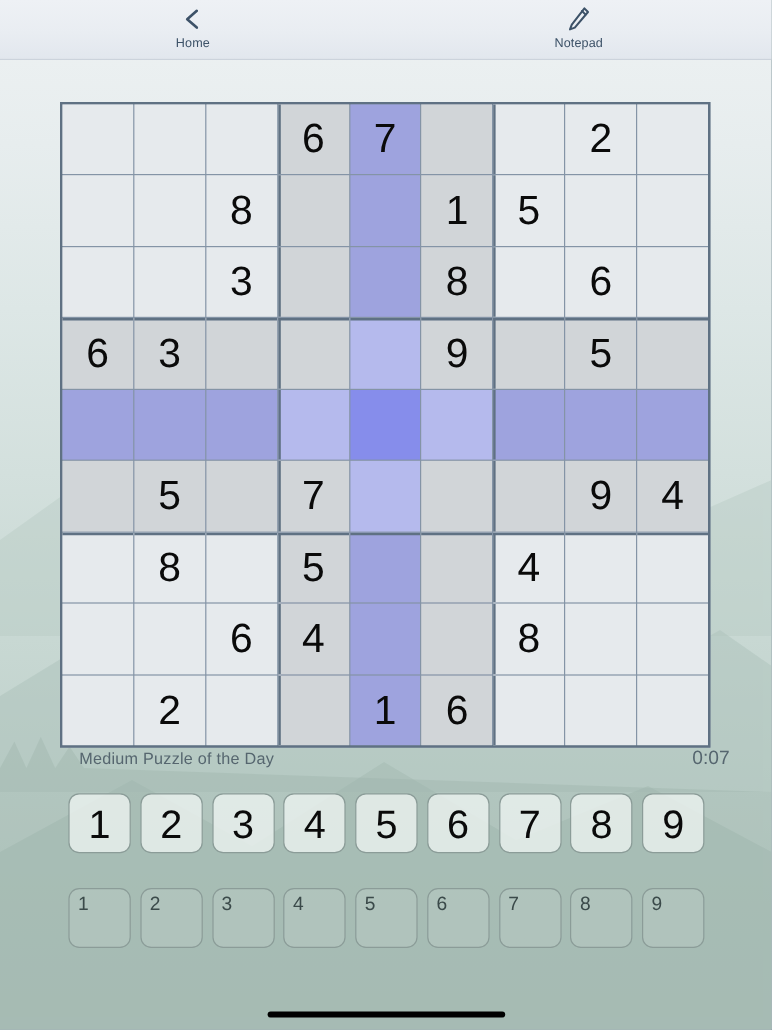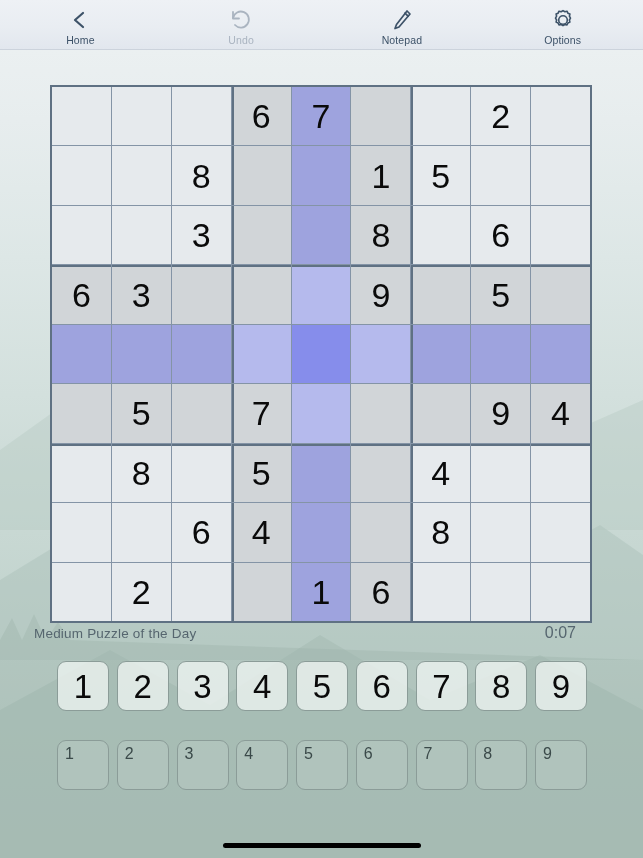--- a/index.html
+++ b/index.html
@@ -49,21 +49,21 @@
     display: flex;
     align-items: flex-start;
     z-index: 20;
   }
   .tb-item {
     flex: 1;
     height: 50px;
     display: flex;
     flex-direction: column;
     align-items: center;
-    justify-content: center;
+    justify-content: flex-start;
     padding-top: 3px;
     cursor: pointer;
   }
   .tb-ico {
     height: 26px;
     display: flex;
     align-items: center;
     justify-content: center;
   }
   .tb-label {
@@ -112,21 +112,21 @@
   .cell.bl.bt { box-shadow: inset 2px 0 0 0 #5f7183, inset 0 2px 0 0 #5f7183; }
 
   
   .cell.boxhl   { background: rgba(216,218,220,0.92); }
   .cell.peer    { background: rgba(162,165,230,0.88); }
   .cell.peerlt  { background: rgba(186,190,245,0.90); }
   .cell.sel     { background: rgba(134,140,238,0.95); }
 
   #board-footer {
     position: absolute;
-    left: 34px;
+    left: 66px;
     top: 624px;
     width: 542px;
     display: flex;
     justify-content: space-between;
     align-items: baseline;
     z-index: 10;
   }
   #puzzle-title {
     font-size: 13.5px;
     color: #56666f;
@@ -232,51 +232,33 @@
 
   <div class="tb-item">
     <div class="tb-ico">
       <svg width="22" height="22" viewBox="0 0 22 22" fill="none" stroke="#3d5268" stroke-width="2.2" stroke-linecap="round" stroke-linejoin="round">
         <polyline points="14,4 6,11 14,18"></polyline>
       </svg>
     </div>
     <div class="tb-label">Home</div>
   </div>
 
-  <div class="tb-item disabled">
-    <div class="tb-ico">
-      <svg width="24" height="22" viewBox="0 0 24 22" fill="none" stroke="#aab4c0" stroke-width="1.8" stroke-linecap="round" stroke-linejoin="round">
-        <path d="M4 9 A8 8 0 1 1 6 16"></path>
-        <polyline points="4,3 4,9.5 10,9.5"></polyline>
-      </svg>
-    </div>
-    <div class="tb-label">Undo</div>
-  </div>
 
 
   <div class="tb-item">
     <div class="tb-ico">
       <svg width="24" height="24" viewBox="0 0 24 24" fill="none" stroke="#3d5268" stroke-width="1.7" stroke-linecap="round" stroke-linejoin="round">
         <path d="M17 3 L20 6 L9 19 L5 20.5 L6.5 16.5 Z"></path>
         <path d="M15 5.2 L18 8.2"></path>
       </svg>
     </div>
     <div class="tb-label">Notepad</div>
   </div>
 
 
-  <div class="tb-item">
-    <div class="tb-ico">
-      <svg width="24" height="24" viewBox="0 0 24 24" fill="none" stroke="#3d5268" stroke-width="1.6">
-        <path d="M12 2.6 l1.9 1.1 2.1-.5 .9 2 2 .9 -.5 2.1 1.1 1.9 -1.1 1.9 .5 2.1 -2 .9 -.9 2 -2.1-.5 -1.9 1.1 -1.9-1.1 -2.1 .5 -.9-2 -2-.9 .5-2.1 -1.1-1.9 1.1-1.9 -.5-2.1 2-.9 .9-2 2.1 .5 Z" stroke-linejoin="round"></path>
-        <circle cx="12" cy="12" r="4.3"></circle>
-      </svg>
-    </div>
-    <div class="tb-label">Options</div>
-  </div>
 
 </div>
 
 <div id="board-wrap">
   <div id="board">
       <div class="cell"></div>
       <div class="cell"></div>
       <div class="cell"></div>
       <div class="cell bl boxhl">6</div>
       <div class="cell peer">7</div>

